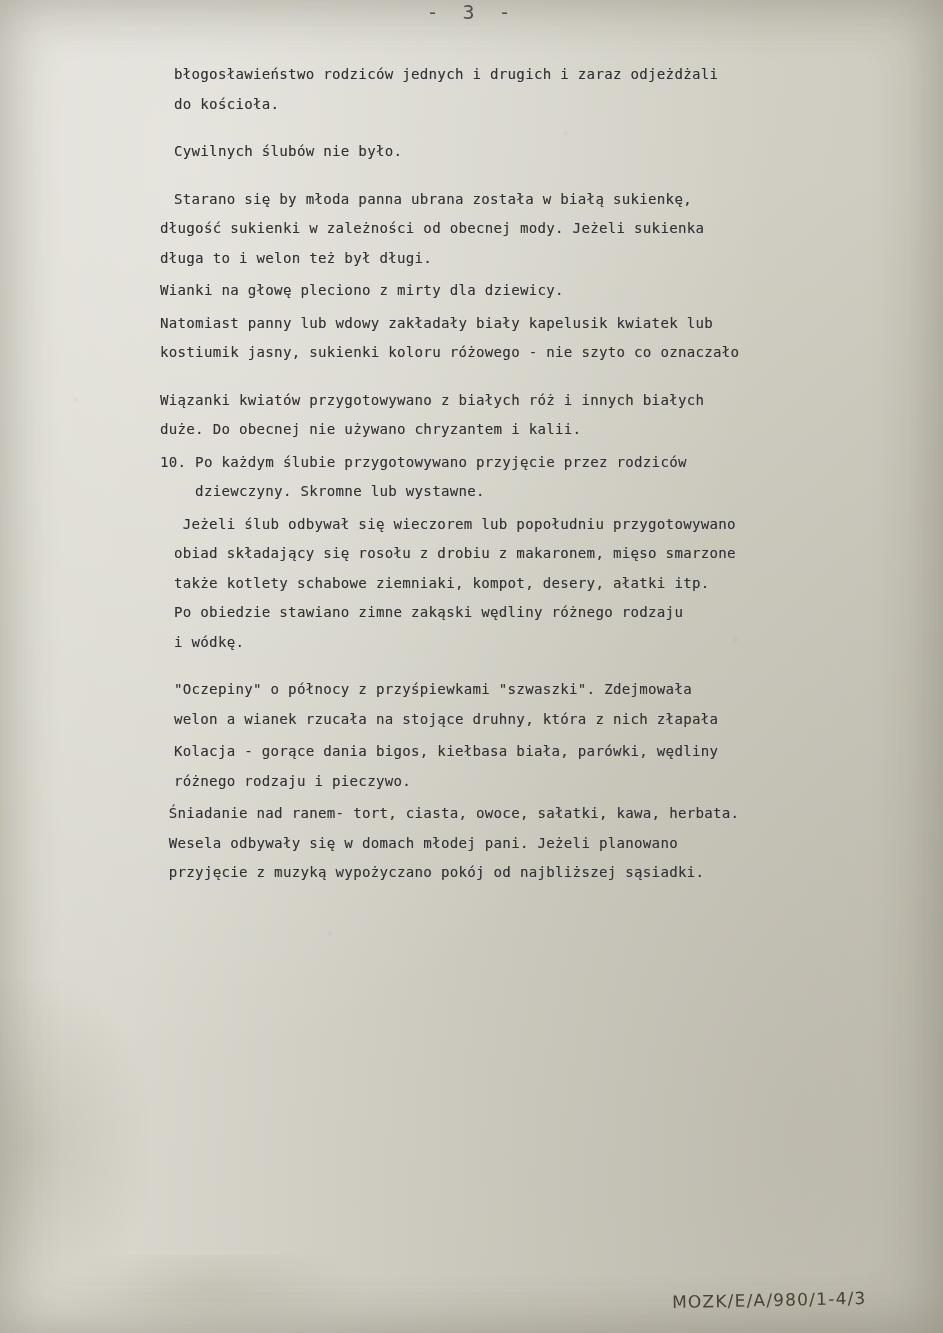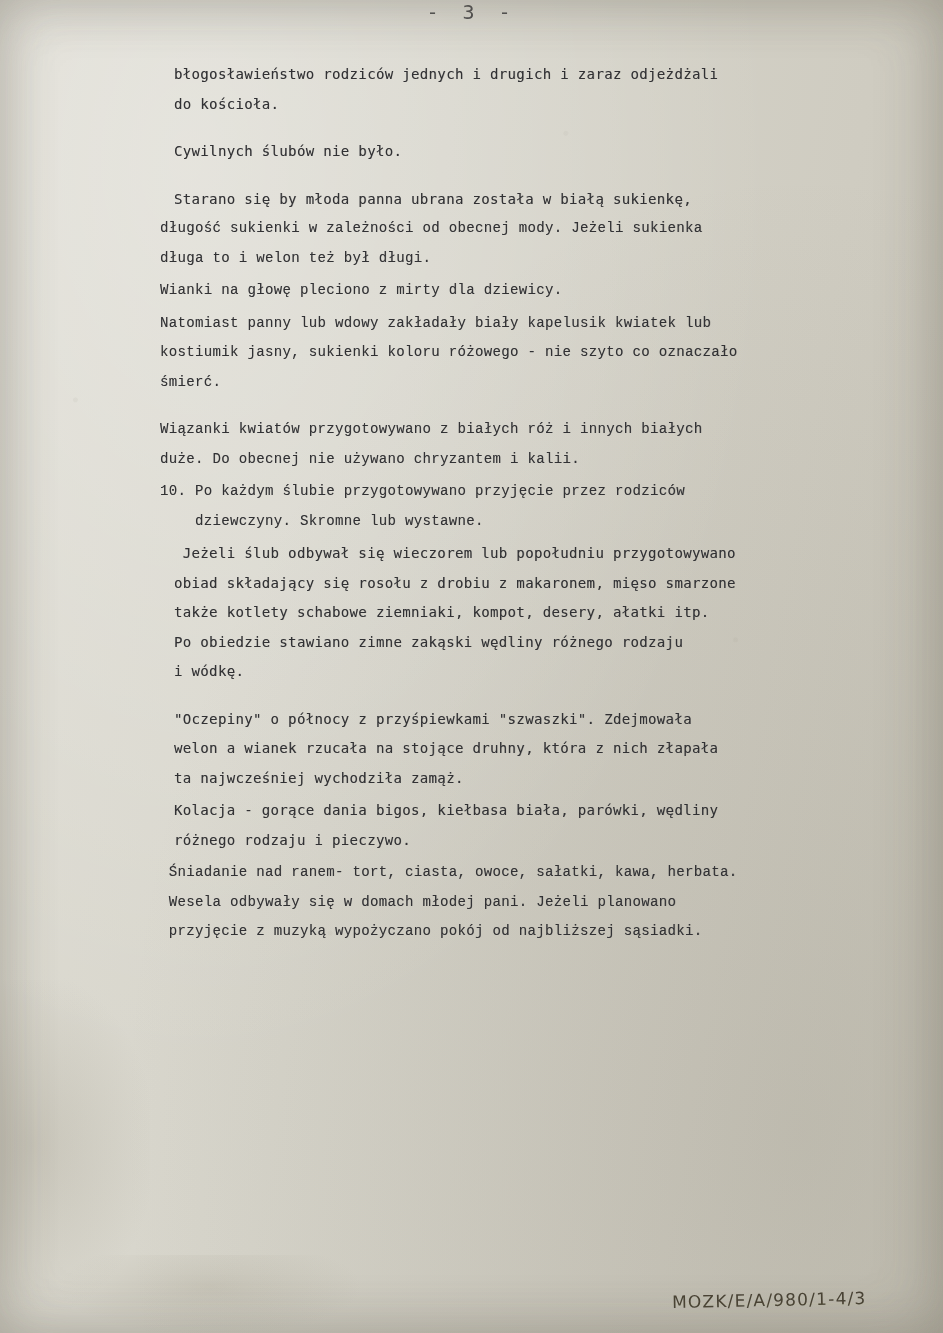--- a/index.html
+++ b/index.html
@@ -83,21 +83,21 @@
     margin: 0 0 3px 0;
   }
   .line {
     font-size: 14px;
     line-height: 29.5px;
     letter-spacing: 0.35px;
     white-space: pre;
     color: #313134;
     text-shadow: 0.3px 0.3px 0px rgba(60,60,60,0.35);
   }
-  .ind-0  { padding-left: 0px; font-family: Liberation Mono, monospace; }
+  .ind-0  { padding-left: 0px; }
   .ind-1  { padding-left: 14px; }
   .gap-sm { margin-top: 18px; }
 
   .archive-ref {
     position: absolute;
     left: 672px;
     top: 1290px;
     font-family: "DejaVu Sans", "Liberation Sans", sans-serif;
     font-size: 17px;
     letter-spacing: 1.2px;
@@ -133,21 +133,20 @@
       <div class="line ind-0">długa to i welon też był długi.</div>
     </div>
 
     <div class="para">
       <div class="line ind-0">Wianki na głowę pleciono z mirty dla dziewicy.</div>
     </div>
 
     <div class="para">
       <div class="line ind-0">Natomiast panny lub wdowy zakładały biały kapelusik kwiatek lub</div>
       <div class="line ind-0">kostiumik jasny, sukienki koloru różowego - nie szyto co oznaczało</div>
-      <div class="line ind-0">śmierć.</div>
     </div>
 
     <div class="para gap-sm">
       <div class="line ind-0">Wiązanki kwiatów przygotowywano z białych róż i innych białych</div>
       <div class="line ind-0">duże. Do obecnej nie używano chryzantem i kalii.</div>
     </div>
 
     <div class="para">
       <div class="line ind-0">10. Po każdym ślubie przygotowywano przyjęcie przez rodziców</div>
       <div class="line ind-0">    dziewczyny. Skromne lub wystawne.</div>
@@ -157,21 +156,20 @@
       <div class="line ind-1"> Jeżeli ślub odbywał się wieczorem lub popołudniu przygotowywano</div>
       <div class="line ind-1">obiad składający się rosołu z drobiu z makaronem, mięso smarzone</div>
       <div class="line ind-1">także kotlety schabowe ziemniaki, kompot, desery, ałatki itp.</div>
       <div class="line ind-1">Po obiedzie stawiano zimne zakąski wędliny różnego rodzaju</div>
       <div class="line ind-1">i wódkę.</div>
     </div>
 
     <div class="para gap-sm">
       <div class="line ind-1">"Oczepiny" o północy z przyśpiewkami "szwaszki". Zdejmowała</div>
       <div class="line ind-1">welon a wianek rzucała na stojące druhny, która z nich złapała</div>
-      <div class="line ind-1">ta najwcześniej wychodziła zamąż.</div>
     </div>
 
     <div class="para">
       <div class="line ind-1">Kolacja - gorące dania bigos, kiełbasa biała, parówki, wędliny</div>
       <div class="line ind-1">różnego rodzaju i pieczywo.</div>
     </div>
 
     <div class="para">
       <div class="line ind-0"> Śniadanie nad ranem- tort, ciasta, owoce, sałatki, kawa, herbata.</div>
       <div class="line ind-0"> Wesela odbywały się w domach młodej pani. Jeżeli planowano</div>

